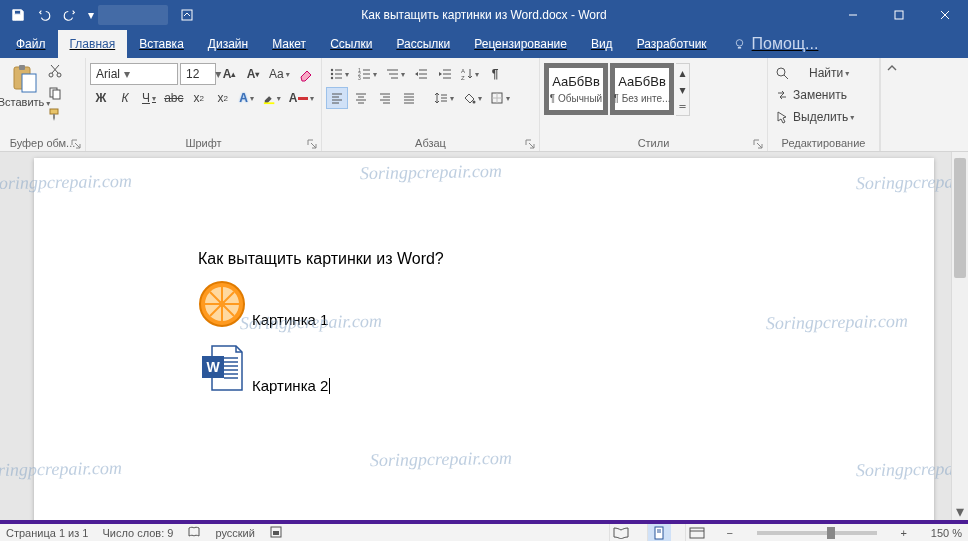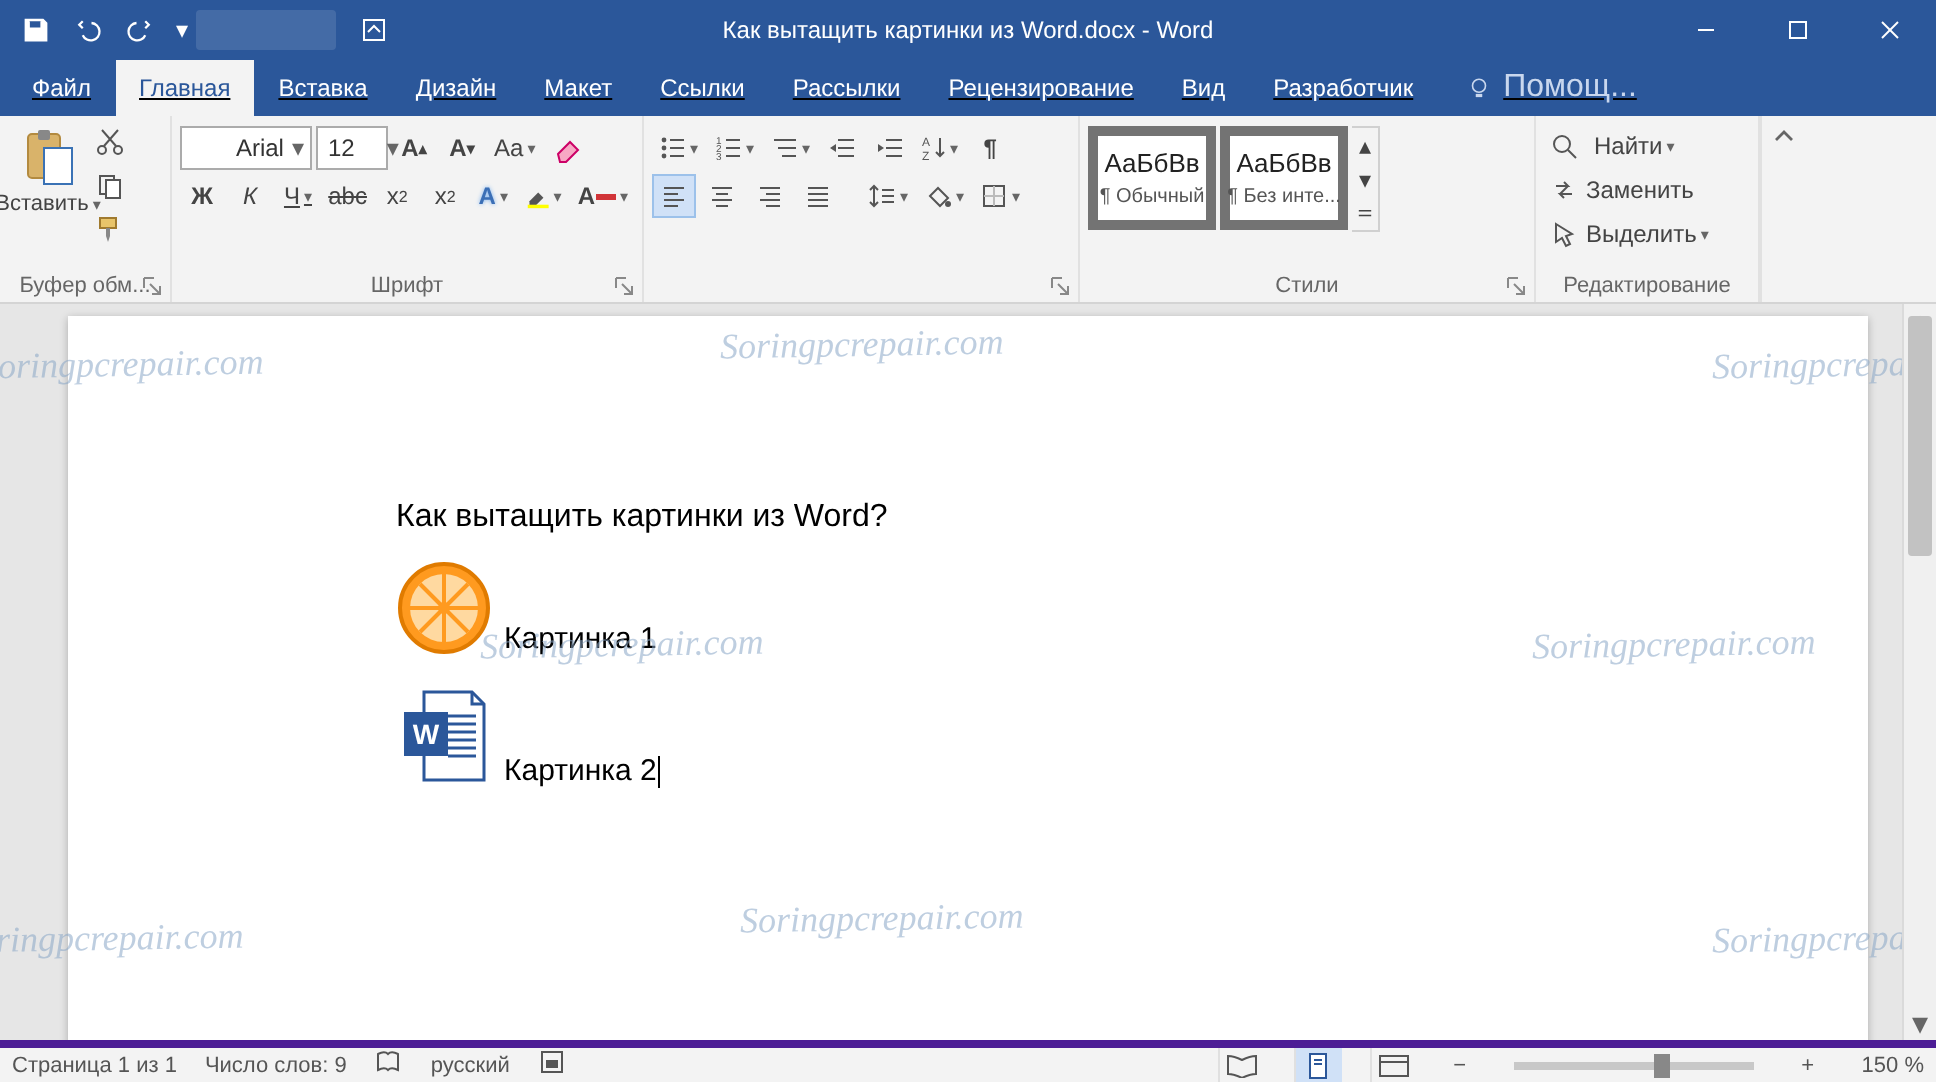--- a/index.html
+++ b/index.html
@@ -178,21 +178,21 @@
       </div>
     </div>
     <div class="group-label">Буфер обм...</div>
     <div class="dlg-launch"><svg viewBox="0 0 12 12">
           <path d="M2 2h5M2 2v5M5 5l5 5M10 6v4h-4" fill="none" stroke="#888"></path>
         </svg></div>
   </div>
 
   <div class="group" style="width:236px;">
     <div class="ctrl-row" style="margin-top:2px;">
-      <div class="sel" style="width:66px;justify-content:flex-end;">
+      <div class="sel" style="width:88px;">
           <span>Arial</span>
           <span class="dd">▾</span>
         </div>
       <div class="sel" style="width:36px;gap:12px;">
           <span>12</span>
           <span class="dd">▾</span>
         </div>
       <div class="ctl" style="font-weight:bold;">A<span style="font-size:8px;vertical-align:super;">▴</span></div>
       <div class="ctl" style="font-weight:bold;">A<span style="font-size:8px;vertical-align:super;">▾</span></div>
       <div class="ctl drop-arrow">Aa</div>
@@ -332,20 +332,21 @@
           </svg>
         </div>
       <div class="ctl drop-arrow">
           <svg width="14" height="14" viewBox="0 0 14 14">
             <rect x="2" y="2" width="10" height="10" fill="none" stroke="#555"></rect>
             <line x1="2" y1="7" x2="12" y2="7" stroke="#bbb"></line>
             <line x1="7" y1="2" x2="7" y2="12" stroke="#bbb"></line>
           </svg>
         </div>
     </div>
+    <div class="group-label">Абзац</div>
     <div class="dlg-launch"><svg viewBox="0 0 12 12">
           <path d="M2 2h5M2 2v5M5 5l5 5M10 6v4h-4" fill="none" stroke="#888"></path>
         </svg></div>
   </div>
 
   <div class="group" style="width:228px;">
     <div style="display:flex; gap:2px; padding-top:3px;">
       <div class="style-card">
         <div class="preview">АаБбВв</div>
         <div class="name">¶ Обычный</div>
@@ -366,21 +367,21 @@
         </svg></div>
   </div>
 
   <div class="group" style="width:112px;">
     <div style="display:flex;flex-direction:column;gap:0;padding-top:2px;">
       <div class="ctl drop-arrow" style="justify-content:flex-start;width:100%;">
         <svg width="14" height="14" viewBox="0 0 14 14">
             <circle cx="6" cy="6" r="4" fill="none" stroke="#555"></circle>
             <line x1="9" y1="9" x2="13" y2="13" stroke="#555"></line>
           </svg>
-        <span style="margin-left:8px;">Найти</span>
+        <span style="margin-left:20px;">Найти</span>
       </div>
       <div class="ctl" style="justify-content:flex-start;width:100%;">
         <svg width="14" height="14" viewBox="0 0 14 14">
             <path d="M3 5h6l-2-2m2 2l-2 2M11 9H5l2 2m-2-2l2-2" stroke="#555" fill="none"></path>
           </svg>
         <span style="margin-left:4px;">Заменить</span>
       </div>
       <div class="ctl drop-arrow" style="justify-content:flex-start;width:100%;">
         <svg width="14" height="14" viewBox="0 0 14 14">
             <path d="M3 2l8 5-3 1 2 4-2 1-2-4-3 2z" fill="none" stroke="#555"></path>

